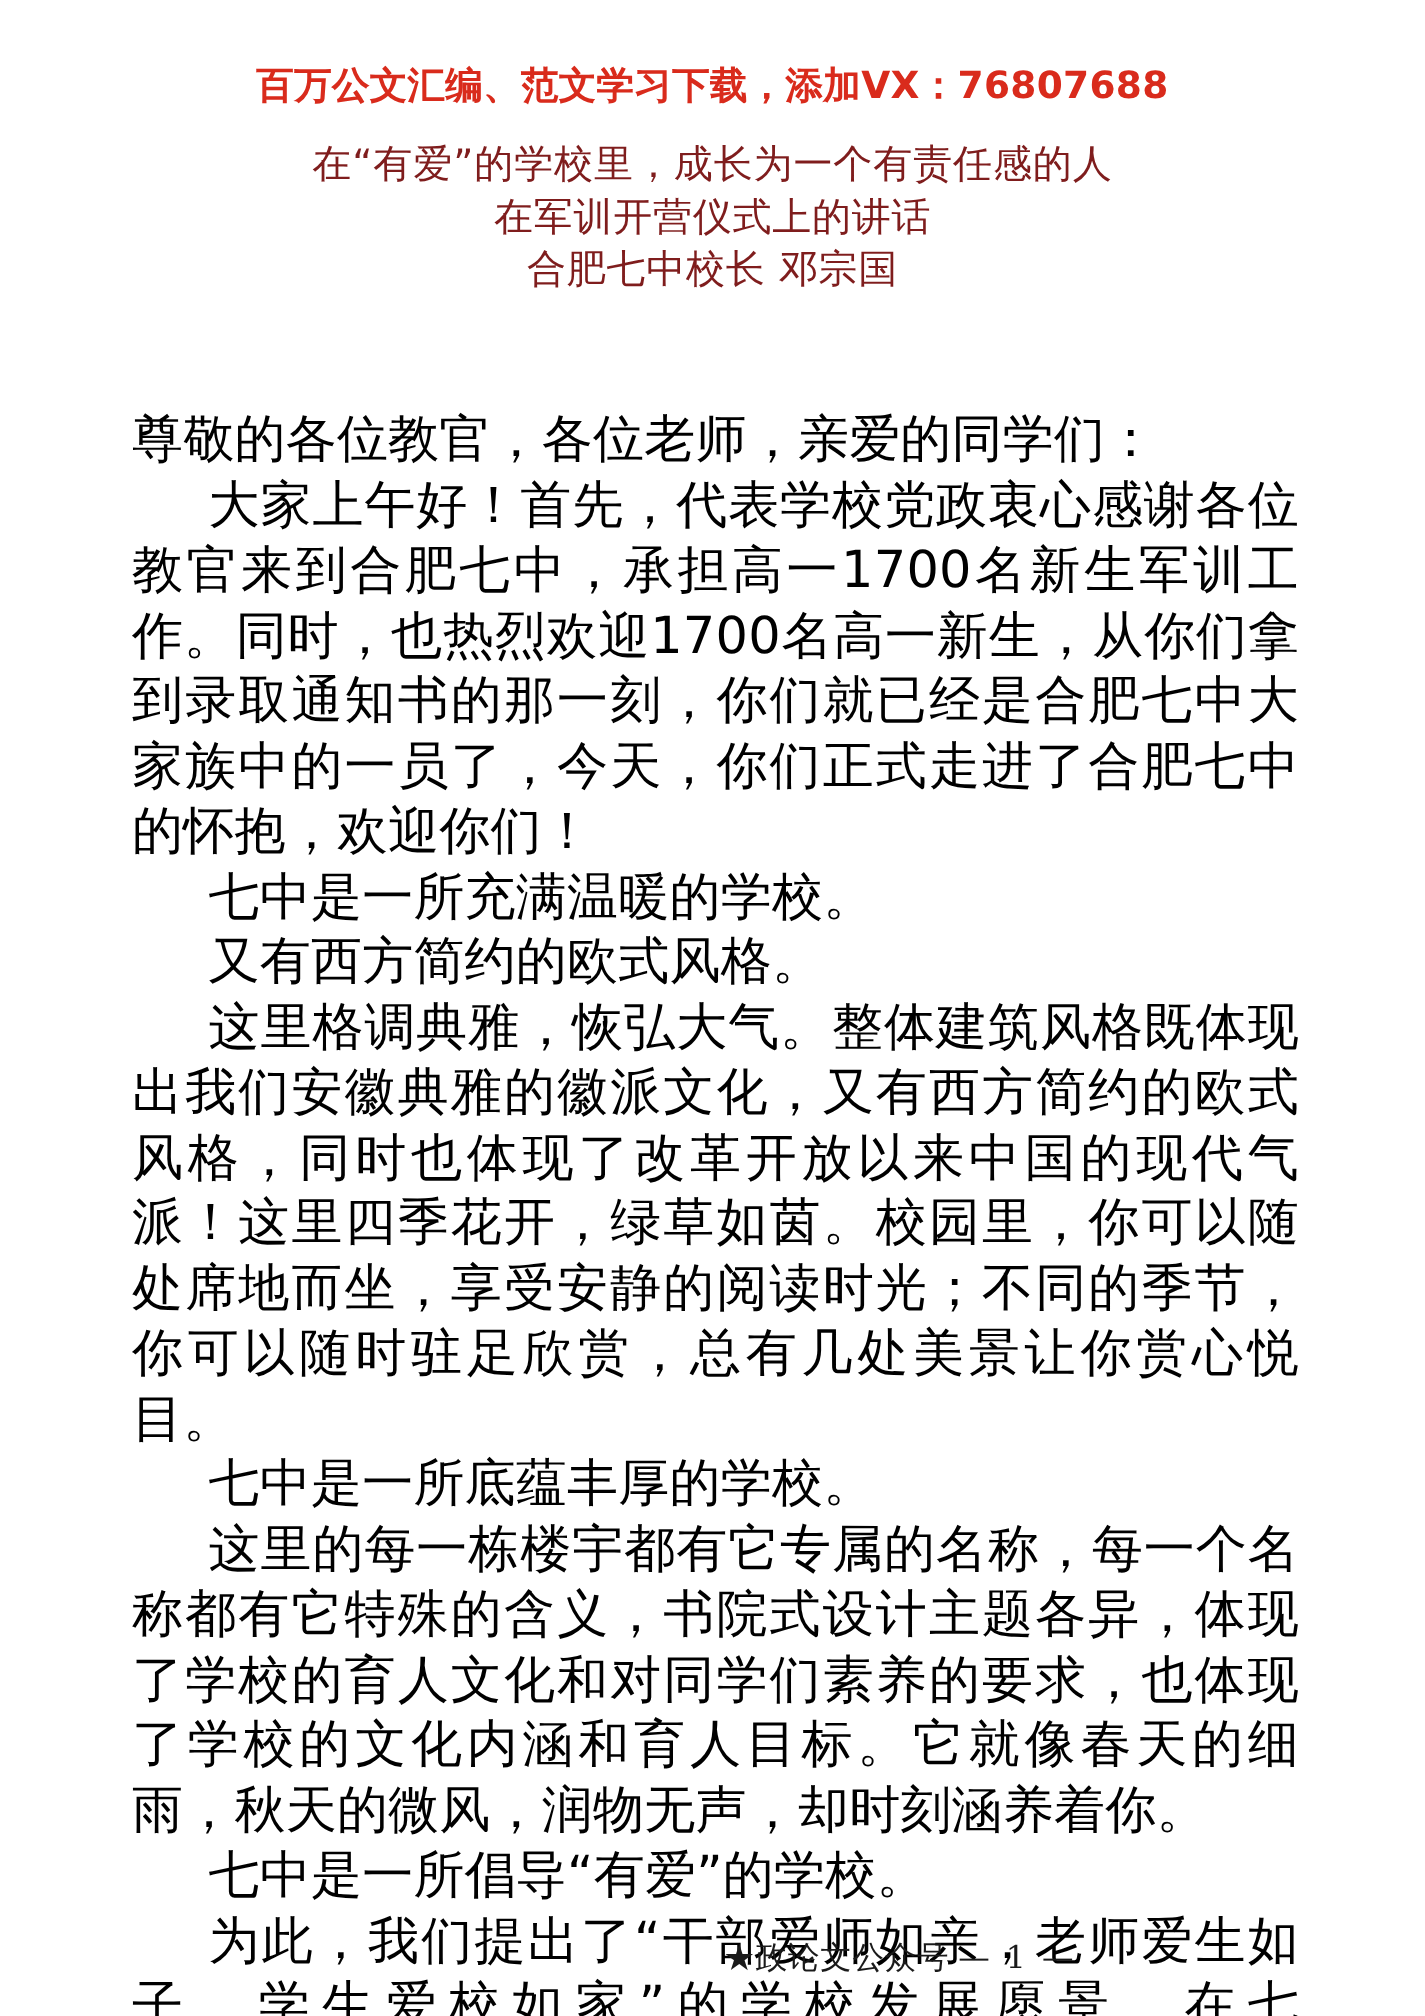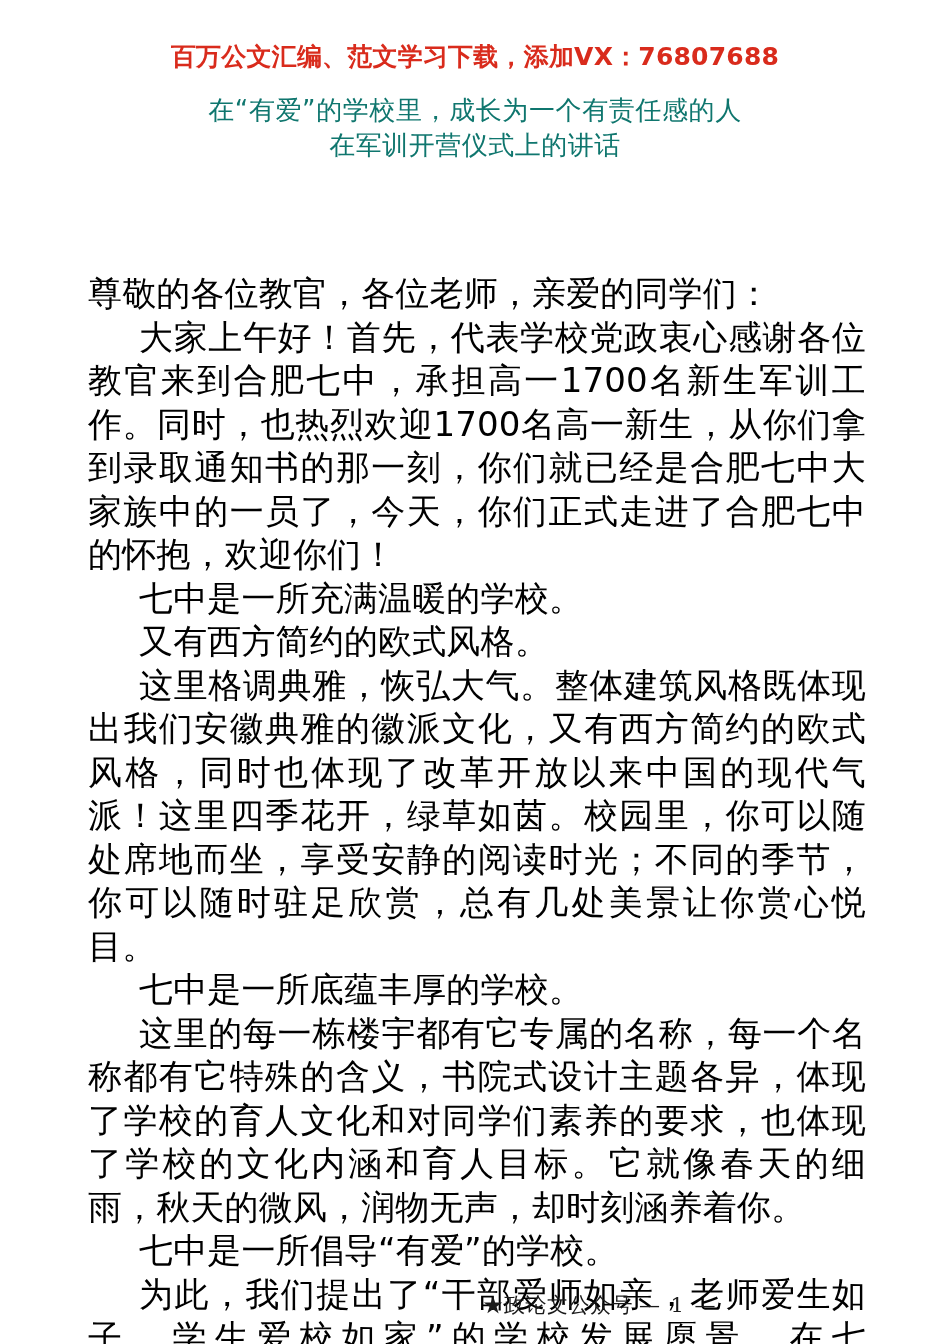--- a/index.html
+++ b/index.html
@@ -36,21 +36,21 @@
   .title-block {
     position: absolute;
     top: 93px;
     left: 0;
     width: 950px;
     text-align: center;
   }
   .title-line {
     font-size: 26px;
     line-height: 35px;
-    color: #0f766e;
+    color: #7f1d1d;
     white-space: nowrap;
     letter-spacing: 0.5px;
   }
   .title-line.main {
     letter-spacing: 0.6px;
   }
   .title-line.date {
     letter-spacing: 0.8px;
   }
 
@@ -98,20 +98,21 @@
 </head>
 <body>
 
 <div class="page">
 
   <div class="promo-header">百万公文汇编、范文学习下载，添加VX：76807688</div>
 
   <div class="title-block">
     <div class="title-line main">在“有爱”的学校里，成长为一个有责任感的人</div>
     <div class="title-line">在军训开营仪式上的讲话</div>
+    <div class="title-line">合肥七中校长 邓宗国</div>
   </div>
 
   <div class="body-text">
     <p class="para">尊敬的各位教官，各位老师，亲爱的同学们：</p>
     <p class="para indent">大家上午好！首先，代表学校党政衷心感谢各位教官来到合肥七中，承担高一1700名新生军训工作。同时，也热烈欢迎1700名高一新生，从你们拿到录取通知书的那一刻，你们就已经是合肥七中大家族中的一员了，今天，你们正式走进了合肥七中的怀抱，欢迎你们！</p>
     <p class="para indent">七中是一所充满温暖的学校。</p>
     <p class="para indent">又有西方简约的欧式风格。</p>
     <p class="para indent">这里格调典雅，恢弘大气。整体建筑风格既体现出我们安徽典雅的徽派文化，又有西方简约的欧式风格，同时也体现了改革开放以来中国的现代气派！这里四季花开，绿草如茵。校园里，你可以随处席地而坐，享受安静的阅读时光；不同的季节，你可以随时驻足欣赏，总有几处美景让你赏心悦目。</p>
     <p class="para indent">七中是一所底蕴丰厚的学校。</p>
     <p class="para indent">这里的每一栋楼宇都有它专属的名称，每一个名称都有它特殊的含义，书院式设计主题各异，体现了学校的育人文化和对同学们素养的要求，也体现了学校的文化内涵和育人目标。它就像春天的细雨，秋天的微风，润物无声，却时刻涵养着你。</p>

